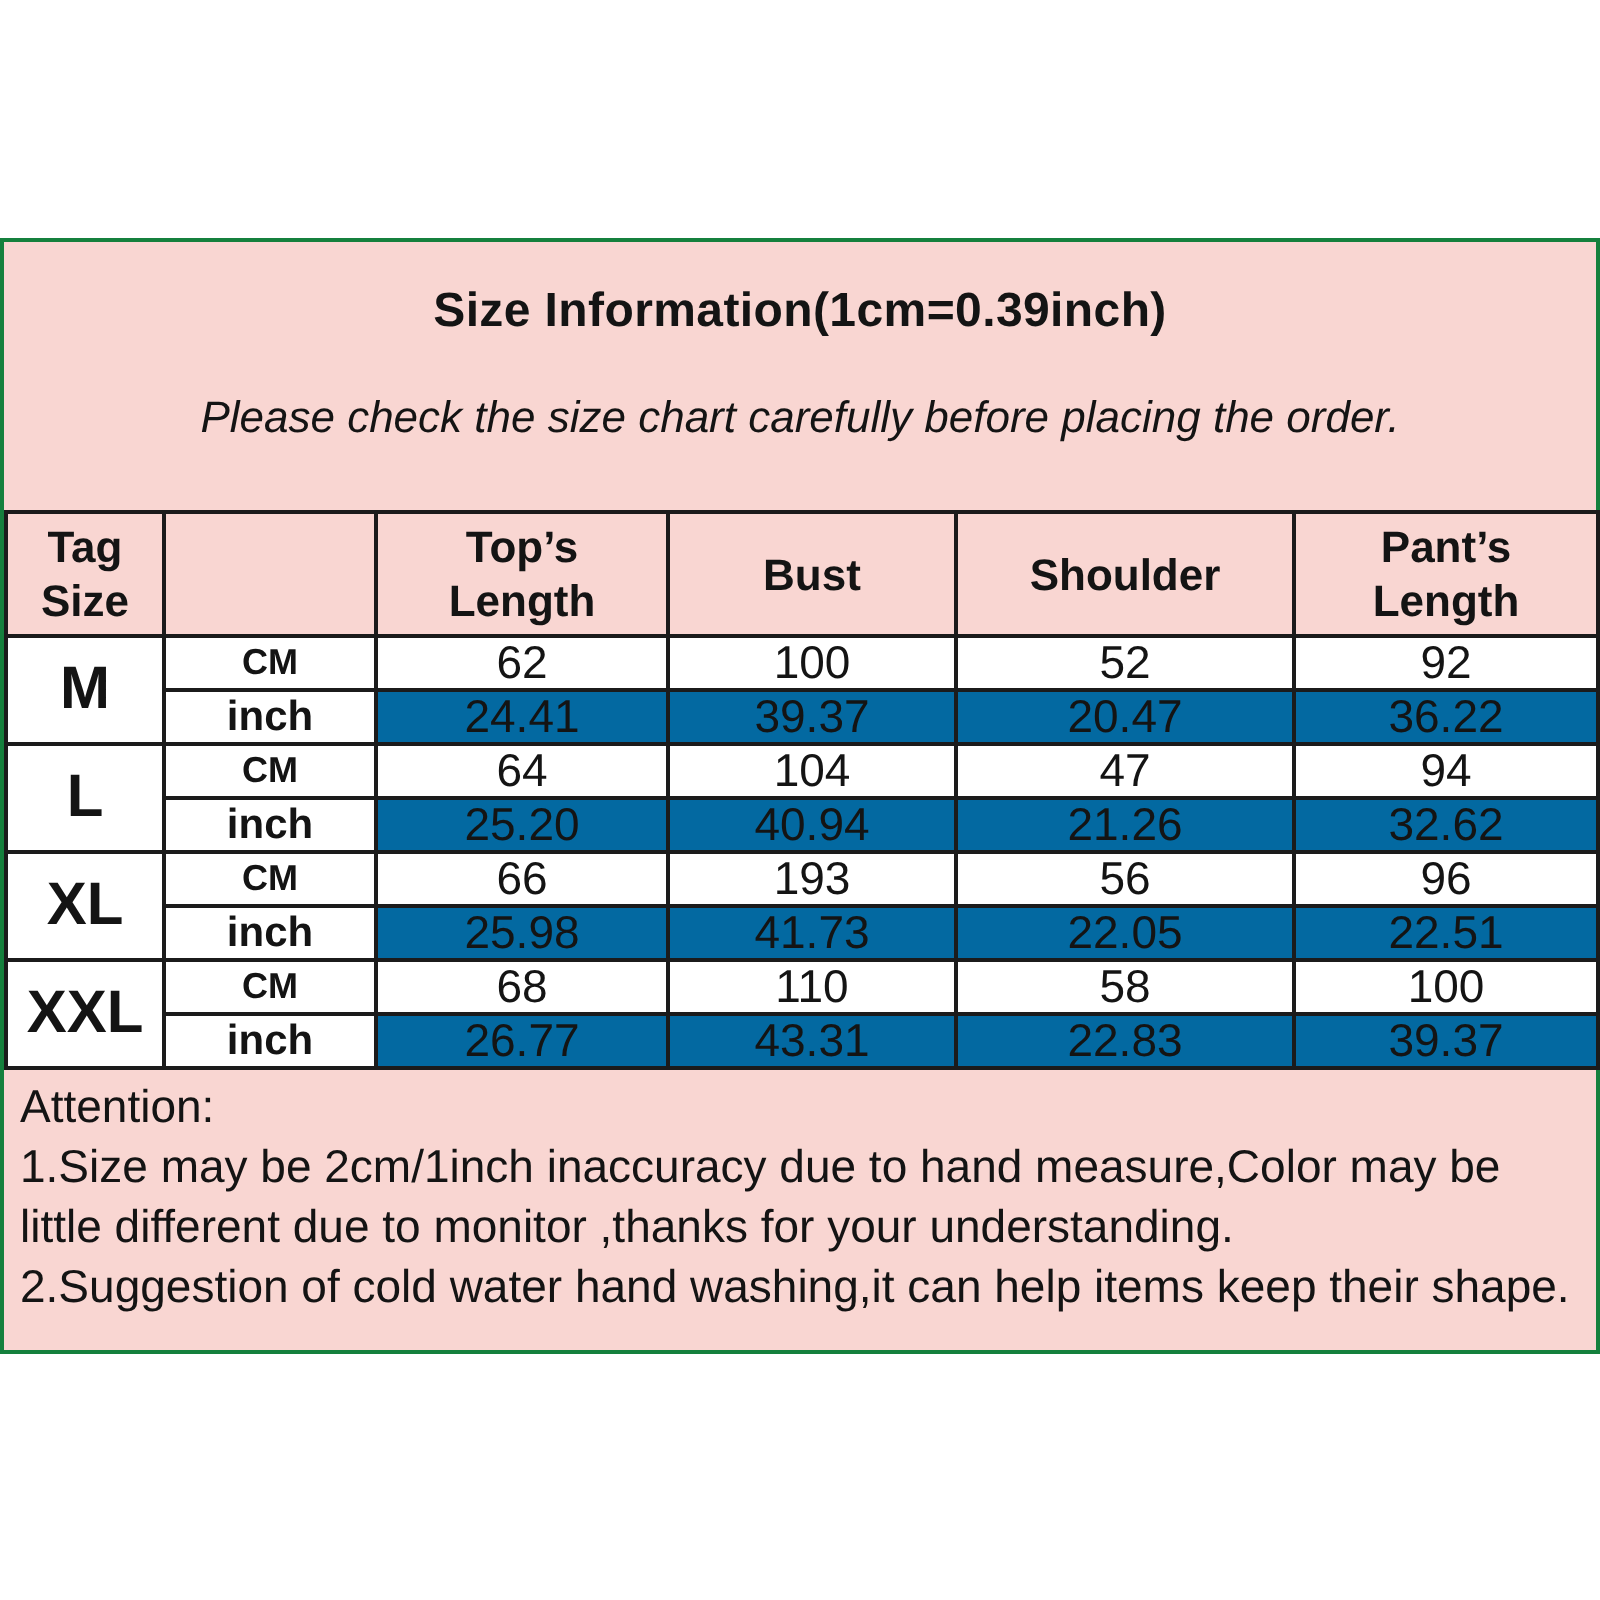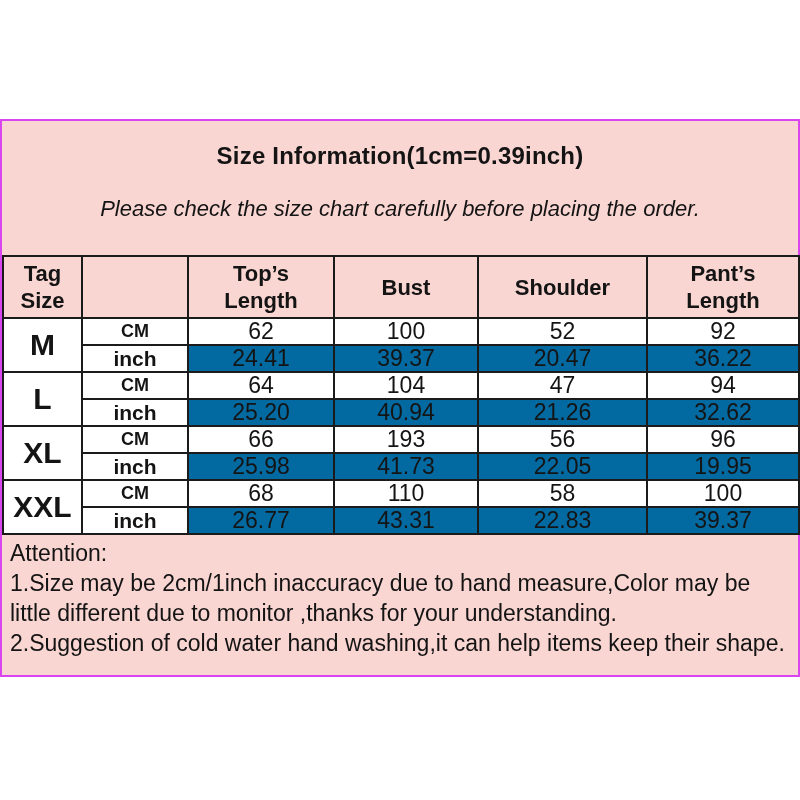--- a/index.html
+++ b/index.html
@@ -9,21 +9,21 @@
     position: relative;
     font-family: "Liberation Sans", "DejaVu Sans", sans-serif;
     color: #141414;
     overflow: hidden;
   }
   .panel {
     position: absolute;
     top: 119px; left: 0;
     width: 800px; height: 558px;
     background: #f9d6d2;
-    border: 2px solid #d946ef;
+    border: 2px solid #15803d;
   }
   .panel-header { text-align: center; padding-top: 20px; }
   .title {
     font-size: 24px;
     font-weight: bold;
     line-height: 30px;
     letter-spacing: 0.2px;
   }
   .subtitle {
     font-size: 22px;
@@ -143,21 +143,21 @@
         <td class="val">66</td>
         <td class="val">193</td>
         <td class="val">56</td>
         <td class="val">96</td>
       </tr>
       <tr class="inch-row">
         <td class="unit-cell unit-inch">inch</td>
         <td class="val">25.98</td>
         <td class="val">41.73</td>
         <td class="val">22.05</td>
-        <td class="val">19.95</td>
+        <td class="val">22.51</td>
       </tr>
       <tr class="cm-row">
         <td class="size-cell" rowspan="2">XXL</td>
         <td class="unit-cell unit-cm">CM</td>
         <td class="val">68</td>
         <td class="val">110</td>
         <td class="val">58</td>
         <td class="val">100</td>
       </tr>
       <tr class="inch-row">

